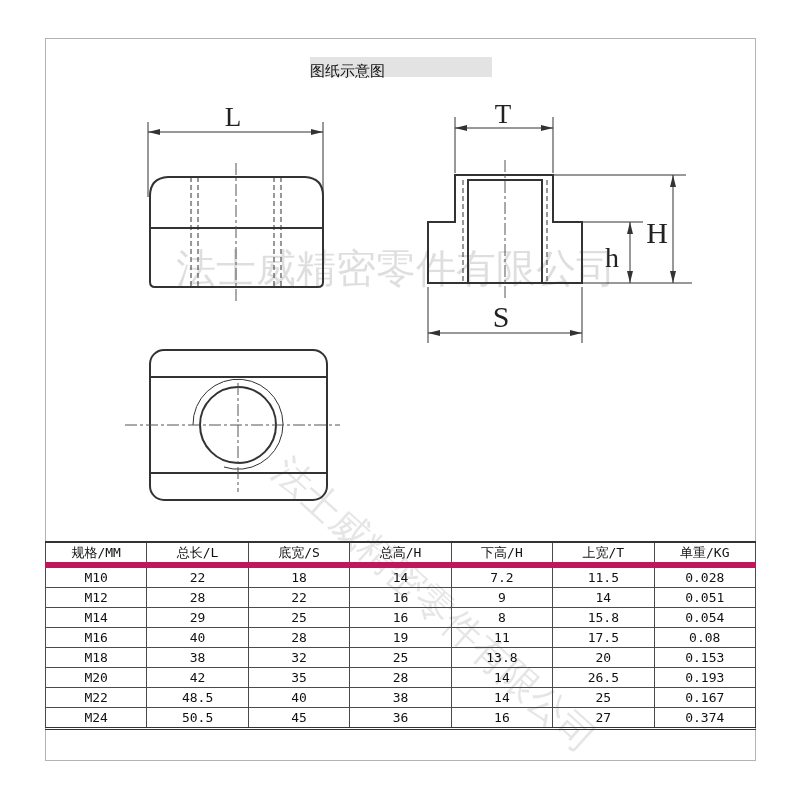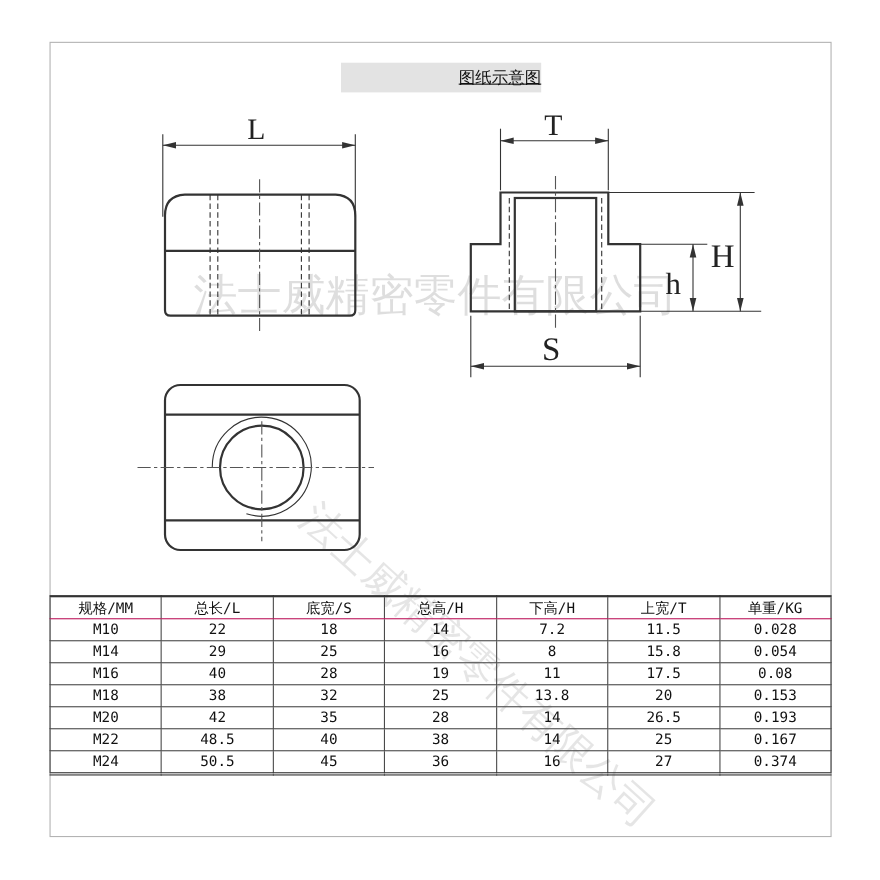--- a/index.html
+++ b/index.html
@@ -1,34 +1,34 @@
 <!DOCTYPE html>
 <html><head>
 <meta charset="utf-8">
 <style>
   html,body{margin:0;padding:0;background:#ffffff;}
   .page{position:relative;width:800px;height:800px;background:#fff;overflow:hidden;
         font-family:"Liberation Sans",sans-serif;color:#222;}
   .frame{position:absolute;left:45px;top:38px;width:711px;height:723px;
          border:1px solid #b3b3b3;box-sizing:border-box;}
-  .title-box{position:absolute;left:310px;top:57px;width:182px;height:27px;
-             background:#e3e3e3;text-align:right;line-height:27px;font-size:15px;color:#111;text-decoration:underline;}
+  .title-box{position:absolute;left:310px;top:57px;width:182px;height:20px;
+             background:#e3e3e3;text-align:left;line-height:27px;font-size:15px;color:#111;}
   .wm-h{position:absolute;left:176px;top:241px;font-size:40px;white-space:nowrap;
         color:rgba(0,0,0,0.13);letter-spacing:0;z-index:0;}
   .wm-d{position:absolute;left:296px;top:446px;font-size:38px;white-space:nowrap;
         color:rgba(0,0,0,0.10);transform:rotate(42deg);transform-origin:left top;z-index:0;}
   svg.drawing{position:absolute;left:0;top:0;z-index:1;}
   .dim-label{font-family:"Liberation Serif",serif;fill:#222;}
   table.spec{position:absolute;left:45px;top:541px;width:711px;z-index:2;
              border-collapse:collapse;table-layout:fixed;background:transparent;
              font-family:"DejaVu Sans Mono",monospace;font-size:13px;color:#111;
              border:1px solid #333;border-top:2px solid #333;border-bottom:3px double #333;}
   table.spec th,table.spec td{border:1px solid #4a4a4a;height:19px;padding:0;
              text-align:center;font-weight:normal;overflow:hidden;white-space:nowrap;}
-  table.spec thead th{border-bottom:1px solid #be185d;}
+  table.spec thead th{border-bottom:6px solid #be185d;}
 </style>
 </head>
 <body>
 
 <div class="page">
 
   <div class="frame"></div>
 
   <div class="wm-h">法士威精密零件有限公司</div>
   <div class="wm-d">法士威精密零件有限公司</div>
@@ -122,20 +122,29 @@
         <tr>
           <td>M10</td>
           <td>22</td>
           <td>18</td>
           <td>14</td>
           <td>7.2</td>
           <td>11.5</td>
           <td>0.028</td>
         </tr>
         <tr>
+          <td>M12</td>
+          <td>28</td>
+          <td>22</td>
+          <td>16</td>
+          <td>9</td>
+          <td>14</td>
+          <td>0.051</td>
+        </tr>
+        <tr>
           <td>M14</td>
           <td>29</td>
           <td>25</td>
           <td>16</td>
           <td>8</td>
           <td>15.8</td>
           <td>0.054</td>
         </tr>
         <tr>
           <td>M16</td>

